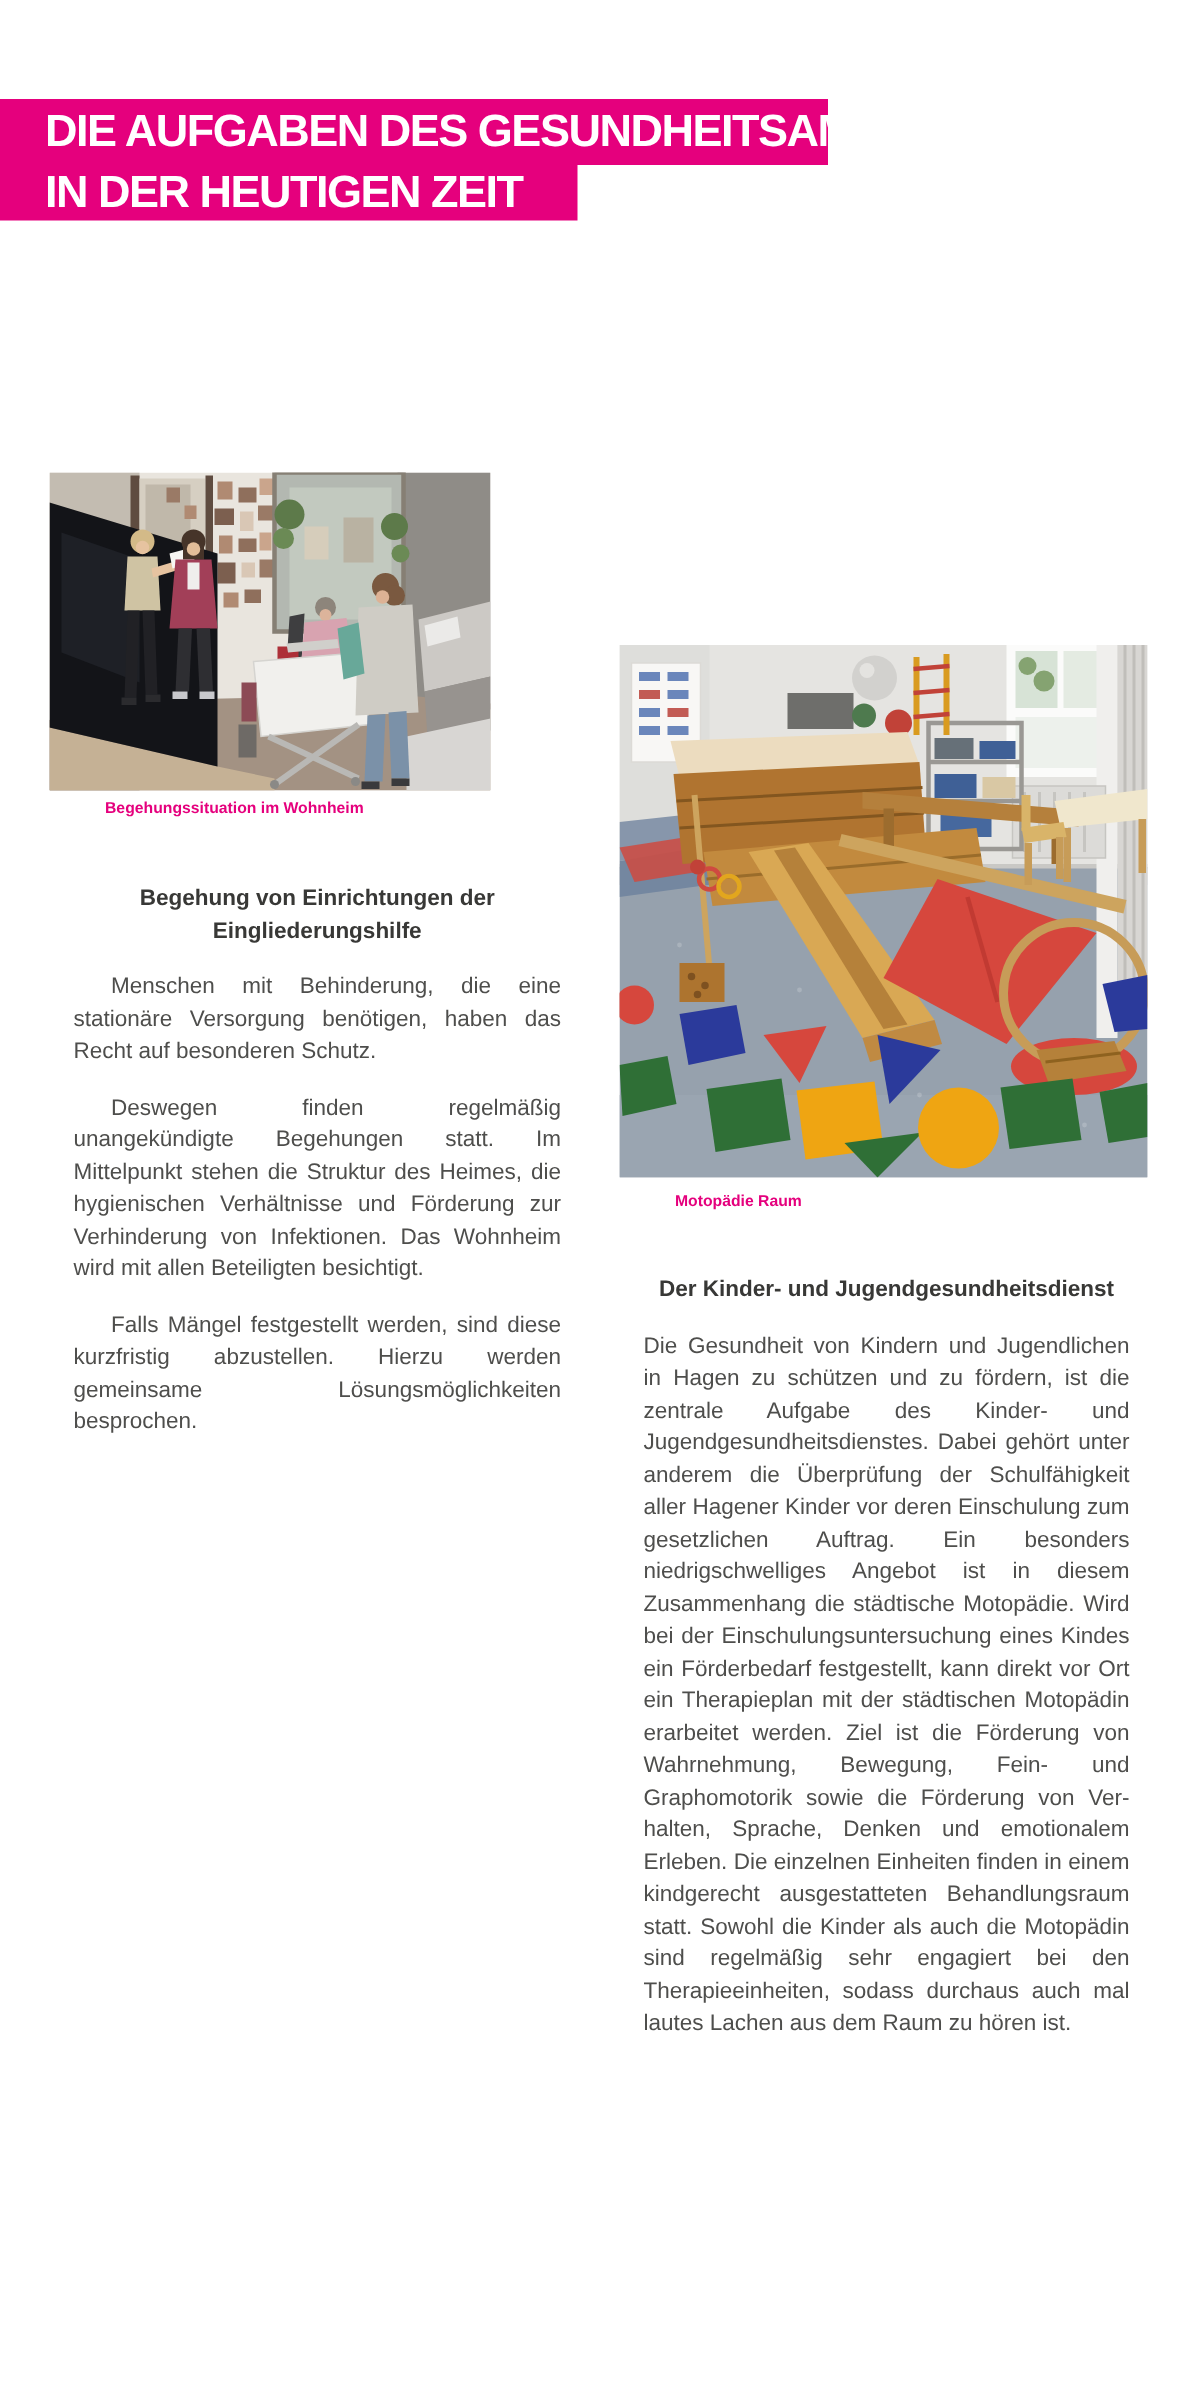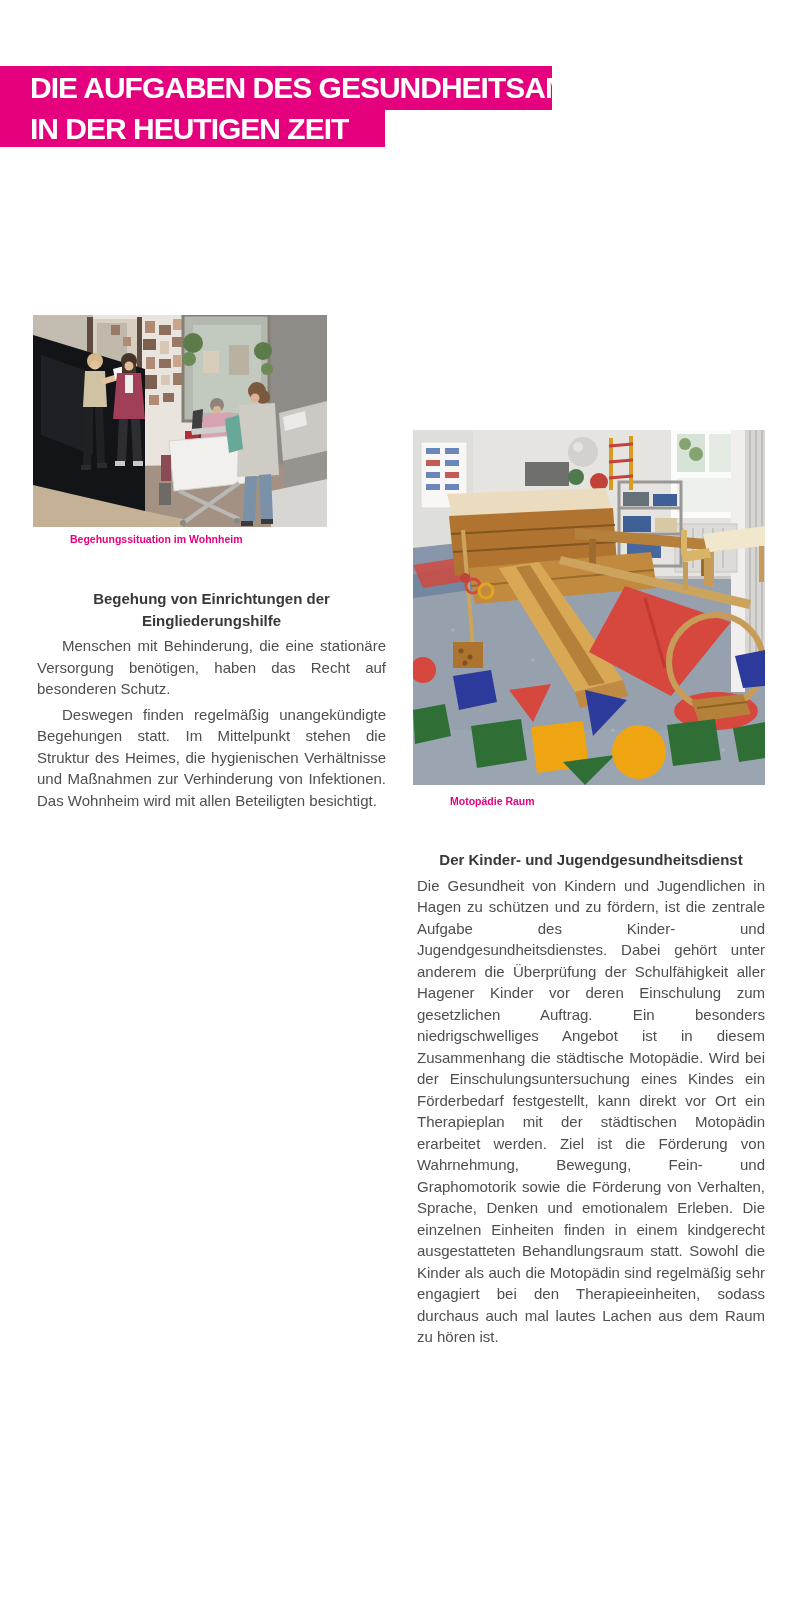--- a/index.html
+++ b/index.html
@@ -26,21 +26,21 @@
 
   .textblock {
     position: absolute; color: var(--body, #4e4e4c);
     font-size: 15px; line-height: 21.5px; text-align: justify;
     hyphens: manual; -webkit-hyphens: manual;
   }
   .textblock h2 {
     margin: 0; font-size: 15px; line-height: 21.5px;
     color: var(--heading, #383836); font-weight: bold; text-align: center;
   }
-  .textblock p { margin: 4px; }
+  .textblock p { margin: 16px; }
   .textblock.indent p { text-indent: 25px; }
 </style>
 </head>
 <body>
 
 <div class="page">
 
   <div class="banner-line banner-l1">DIE AUFGABEN DES GESUNDHEITSAMTES</div>
   <div class="banner-line banner-l2">IN DER HEUTIGEN ZEIT</div>
 
@@ -142,21 +142,22 @@
       <polygon points="226,160 238,159 240,204 228,204" fill="#7b91a8"></polygon>
       <rect x="208" y="206" width="12" height="5" fill="#3a3a3c"></rect>
       <rect x="228" y="204" width="12" height="5" fill="#3a3a3c"></rect>
     </svg>
   </figure>
   <div class="caption" style="left:33px; top:533px;">Begehungssituation im Wohnheim</div>
 
   <div class="textblock indent" style="left:33px; top:588px; width:357px;">
     <h2>Begehung von Einrichtungen der Eingliederungshilfe</h2>
     <p>Menschen mit Behinderung, die eine stationäre Versor­gung benötigen, haben das Recht auf besonderen Schutz.</p>
-    <p>Deswegen finden regelmäßig unangekündigte Bege­hungen statt. Im Mittelpunkt stehen die Struktur des Hei­mes, die hygienischen Verhältnisse und Maßnahmen zur Verhinderung von Infektionen. Das Wohnheim wird mit allen Beteiligten besichtigt.</p>
+    <p>Deswegen finden regelmäßig unangekündigte Bege­hungen statt. Im Mittelpunkt stehen die Struktur des Hei­mes, die hygienischen Verhältnisse und Förderung zur Verhinderung von Infektionen. Das Wohnheim wird mit allen Beteiligten besichtigt.</p>
+    <p>Falls Mängel festgestellt werden, sind diese kurzfristig abzustellen. Hierzu werden gemeinsame Lösungsmöglich­keiten besprochen.</p>
   </div>
 
   <figure class="photo" style="left:413px; top:430px; width:352px; height:355px;">
     <svg viewBox="0 0 352 355" preserveAspectRatio="none">
 
       <rect x="0" y="0" width="352" height="160" fill="#e5e4e1"></rect>
       <rect x="0" y="0" width="60" height="160" fill="#dededb"></rect>
       <rect x="0" y="148" width="352" height="207" fill="#96a1ad"></rect>
       <rect x="0" y="300" width="352" height="55" fill="#9aa5b1"></rect>
       <rect x="0" y="146" width="352" height="3" fill="#c9c8c5"></rect>

